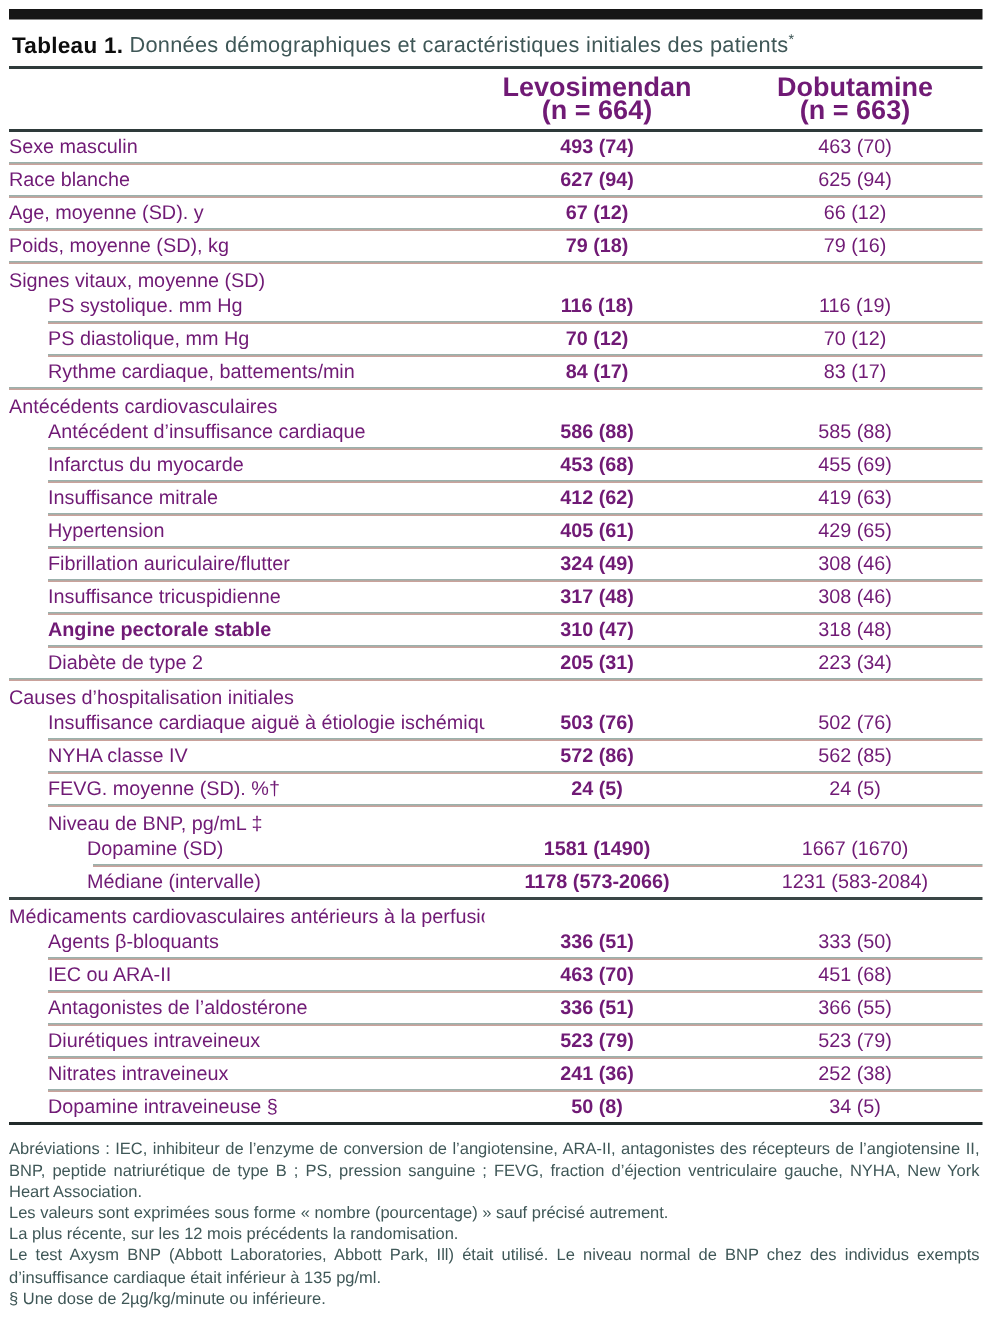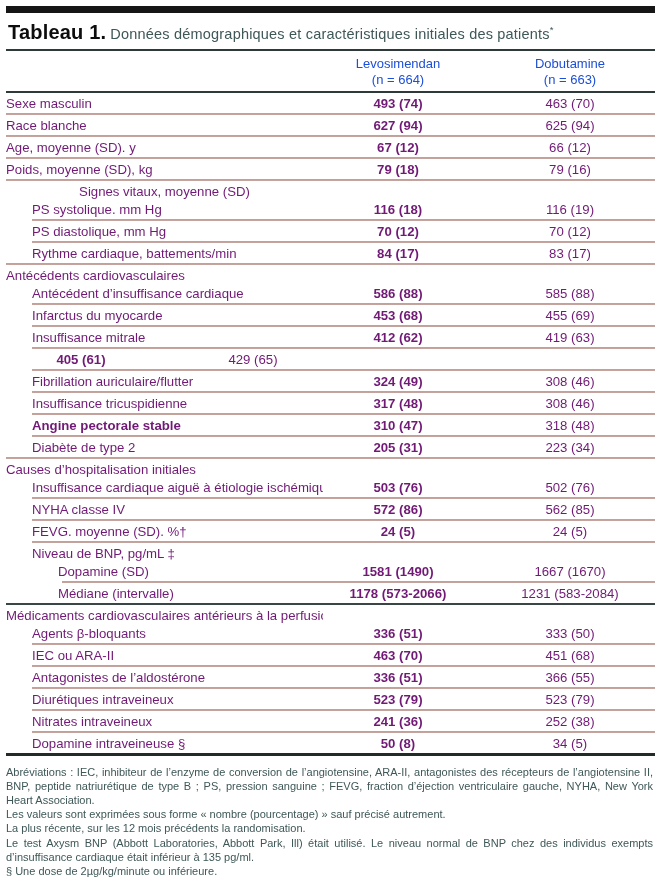--- a/index.html
+++ b/index.html
@@ -1,25 +1,25 @@
 <!DOCTYPE html>
 <html><head>
 <meta charset="utf-8">
 <style>
   html,body{margin:0;padding:0;background:#ffffff;}
   body{width:663px;height:882px;overflow:hidden;font-family:"Liberation Sans",sans-serif;}
   .page{padding:6px 8px 0 6px;box-sizing:border-box;width:663px;}
   .topbar{height:7px;background:#161616;}
   .title-row{padding:8px 2px 5px 2px;font-size:14.5px;color:#3f5757;letter-spacing:.2px;}
-  .title-label{font-weight:bold;color:#0d0d0d;font-size:20px;margin-right:4px;}
+  .title-label{font-weight:bold;color:#0d0d0d;font-size:15px;margin-right:4px;}
   .title-row sup{font-size:9.5px;color:#3f5757;}
   .rule-dark{height:2px;background:#2e3a3a;}
   .hdr{display:flex;align-items:flex-end;padding:5px 10px 4px 0;}
   .hdr .lbl{flex:1;}
-  .hdr .v1,.hdr .v2{width:150px;text-align:center;font-weight:normal;color:#1d4ed8;font-size:13px;line-height:15.5px;}
+  .hdr .v1,.hdr .v2{width:150px;text-align:center;font-weight:bold;color:#701a75;font-size:18px;line-height:15.5px;}
   .hdr .v1{margin-right:22px;}
   .tbody{}
   .row{display:flex;align-items:center;min-height:20px;padding-right:10px;font-size:13.2px;color:#701a75;}
   .row .lbl{flex:1;white-space:nowrap;overflow:hidden;}
   .row .v1,.row .v2{width:150px;text-align:center;white-space:nowrap;}
   .row .v1{margin-right:22px;font-weight:bold;}
   .row.section{min-height:18px;align-items:flex-end;}
   .sep{height:2px;background:linear-gradient(to bottom,#8fb5b0,#d69e97);}
   .sep.indent{margin-left:26px;}
   .sep.indent2{margin-left:56px;}
@@ -75,21 +75,21 @@
     <div class="v2">66 (12)</div>
   </div>
 <div class="sep"></div>
   <div class="row">
     <div class="lbl" style="padding-left: 0px;">Poids, moyenne (SD), kg</div>
     <div class="v1">79 (18)</div>
     <div class="v2">79 (16)</div>
   </div>
 <div class="sep"></div>
   <div class="row section">
-    <div class="lbl" style="padding-left: 0px; text-align: center;">Signes vitaux, moyenne (SD)</div>
+    <div class="lbl" style="padding-left: 0px;">Signes vitaux, moyenne (SD)</div>
     <div class="v1"></div>
     <div class="v2"></div>
   </div>
 
   <div class="row">
     <div class="lbl" style="padding-left: 26px;">PS systolique. mm Hg</div>
     <div class="v1">116 (18)</div>
     <div class="v2">116 (19)</div>
   </div>
 <div class="sep indent"></div>
@@ -123,20 +123,21 @@
     <div class="v2">455 (69)</div>
   </div>
 <div class="sep indent"></div>
   <div class="row">
     <div class="lbl" style="padding-left: 26px;">Insuffisance mitrale</div>
     <div class="v1">412 (62)</div>
     <div class="v2">419 (63)</div>
   </div>
 <div class="sep indent"></div>
   <div class="row">
+    <div class="lbl" style="padding-left: 26px;">Hypertension</div>
     <div class="v1">405 (61)</div>
     <div class="v2">429 (65)</div>
   </div>
 <div class="sep indent"></div>
   <div class="row">
     <div class="lbl" style="padding-left: 26px;">Fibrillation auriculaire/flutter</div>
     <div class="v1">324 (49)</div>
     <div class="v2">308 (46)</div>
   </div>
 <div class="sep indent"></div>

